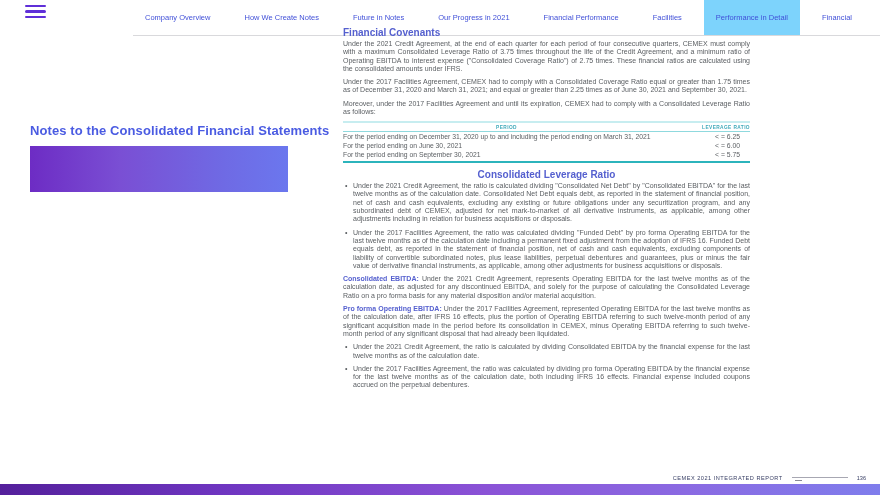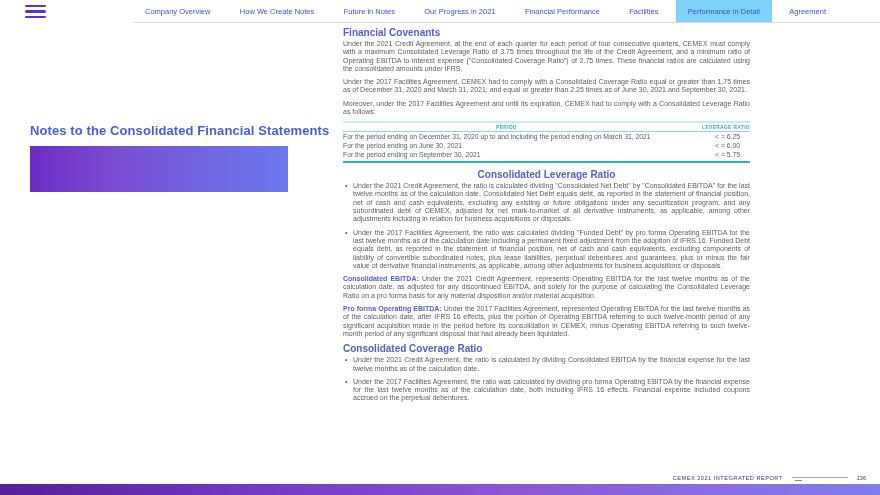--- a/index.html
+++ b/index.html
@@ -5,23 +5,23 @@
   * { margin:0; padding:0; box-sizing:border-box; }
   html,body { width:880px; height:495px; background:#ffffff; overflow:hidden;
               font-family:"Liberation Sans", sans-serif; }
   .page { position:relative; width:880px; height:495px; background:#fff; }
 
   
   .topbar { position:absolute; top:0; left:0; right:0; height:23px; background:#fff; }
   .hamburger { position:absolute; left:25px; top:5px; width:21px; height:13px;
                display:flex; flex-direction:column; justify-content:space-between; cursor:pointer; }
   .hamburger span { display:block; height:2.4px; border-radius:2px; background:#5f2fd8; }
-  .nav-items { position:absolute; left:133px; right:0; top:0; height:23px;
+  .nav-items { position:absolute; left:133px; right:0; top:0; height:36px;
                display:flex; align-items:stretch; justify-content:space-between;
-               border-bottom:1px solid #d9d9dc; padding-right:42px; }
+               border-bottom:1px solid #d9d9dc; padding-right:16px; }
   .nav-item { display:flex; align-items:center; padding:0 12px; font-size:7.5px;
               color:#4150d8; white-space:nowrap; cursor:pointer; }
   .nav-item.active { background:#7dd3fc; }
 
   
   .side-title { position:absolute; left:30px; top:123px; width:280px;
                 font-size:13px; font-weight:bold; color:#4a5be2; letter-spacing:0.1px;
                 white-space:nowrap; }
   .accent-bar { position:absolute; left:30px; top:146px; width:258px; height:46px;
                 background:linear-gradient(90deg,#6d2cc4 0%,#7a4fd4 35%,#6f6ae4 75%,#6b77ee 100%); }
@@ -75,21 +75,21 @@
         <span></span>
     </div>
     <nav class="nav-items">
       <span class="nav-item">Company Overview</span>
       <span class="nav-item">How We Create Notes</span>
       <span class="nav-item">Future in Notes</span>
       <span class="nav-item">Our Progress in 2021</span>
       <span class="nav-item">Financial Performance</span>
       <span class="nav-item">Facilities</span>
       <span class="nav-item active">Performance in Detail</span>
-      <span class="nav-item">Agreement</span>
+      <span class="nav-item">Financial</span>
     </nav>
   </header>
 
   <h1 class="side-title">Notes to the Consolidated Financial Statements</h1>
   <div class="accent-bar"></div>
 
   <main class="content">
 
     <h2 class="sec-head">Financial Covenants</h2>
     <p class="body">Under the 2021 Credit Agreement, at the end of each quarter for each period of four consecutive quarters, CEMEX must comply with a maximum Consolidated Leverage Ratio of 3.75 times throughout the life of the Credit Agreement, and a minimum ratio of Operating EBITDA to interest expense ("Consolidated Coverage Ratio") of 2.75 times. These financial ratios are calculated using the consolidated amounts under IFRS.</p>
@@ -132,21 +132,20 @@
     <p class="body">
       <span class="inline-lbl">Consolidated EBITDA:</span>
       <span>Under the 2021 Credit Agreement, represents Operating EBITDA for the last twelve months as of the calculation date, as adjusted for any discontinued EBITDA, and solely for the purpose of calculating the Consolidated Leverage Ratio on a pro forma basis for any material disposition and/or material acquisition.</span>
     </p>
 
     <p class="body">
       <span class="inline-lbl">Pro forma Operating EBITDA:</span>
       <span>Under the 2017 Facilities Agreement, represented Operating EBITDA for the last twelve months as of the calculation date, after IFRS 16 effects, plus the portion of Operating EBITDA referring to such twelve-month period of any significant acquisition made in the period before its consolidation in CEMEX, minus Operating EBITDA referring to such twelve-month period of any significant disposal that had already been liquidated.</span>
     </p>
 
-    <h2 class="sec-head">Consolidated Coverage Ratio</h2>
     <div class="bullets">
       <div class="bullet">
         <span class="dot">•</span>
         <span class="btxt">Under the 2021 Credit Agreement, the ratio is calculated by dividing Consolidated EBITDA by the financial expense for the last twelve months as of the calculation date.</span>
       </div>
       <div class="bullet">
         <span class="dot">•</span>
         <span class="btxt">Under the 2017 Facilities Agreement, the ratio was calculated by dividing pro forma Operating EBITDA by the financial expense for the last twelve months as of the calculation date, both including IFRS 16 effects. Financial expense included coupons accrued on the perpetual debentures.</span>
       </div>
     </div>

